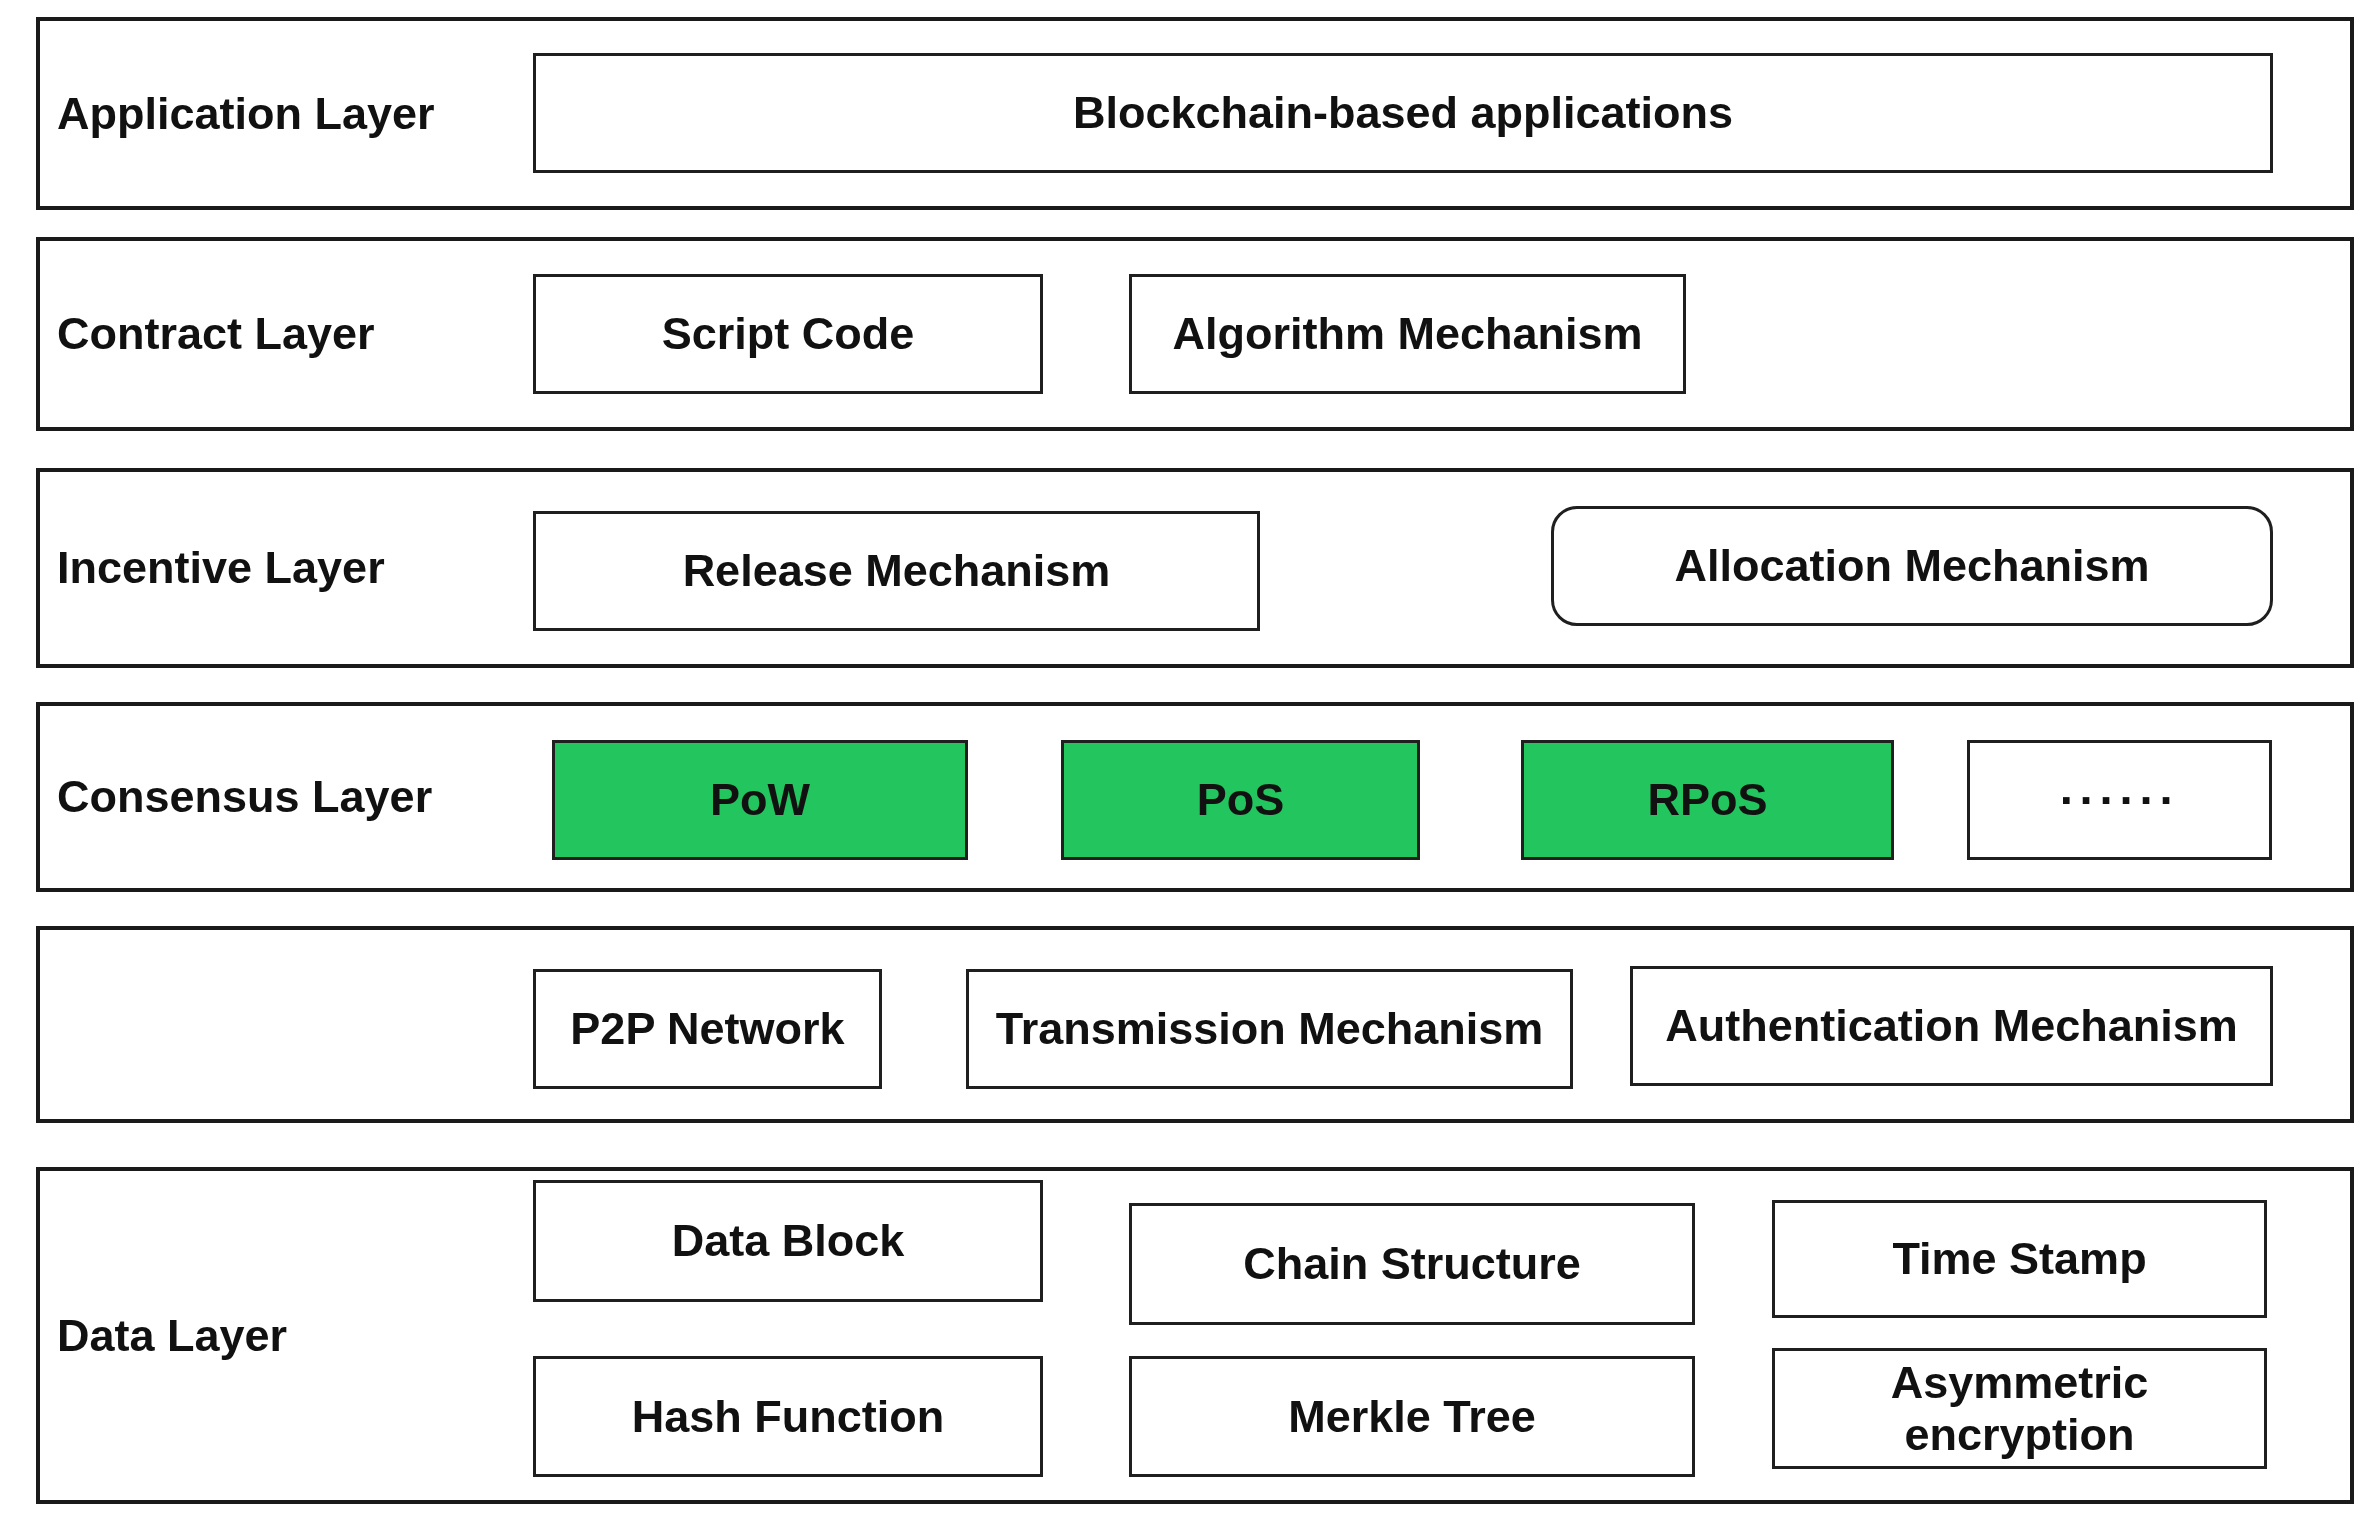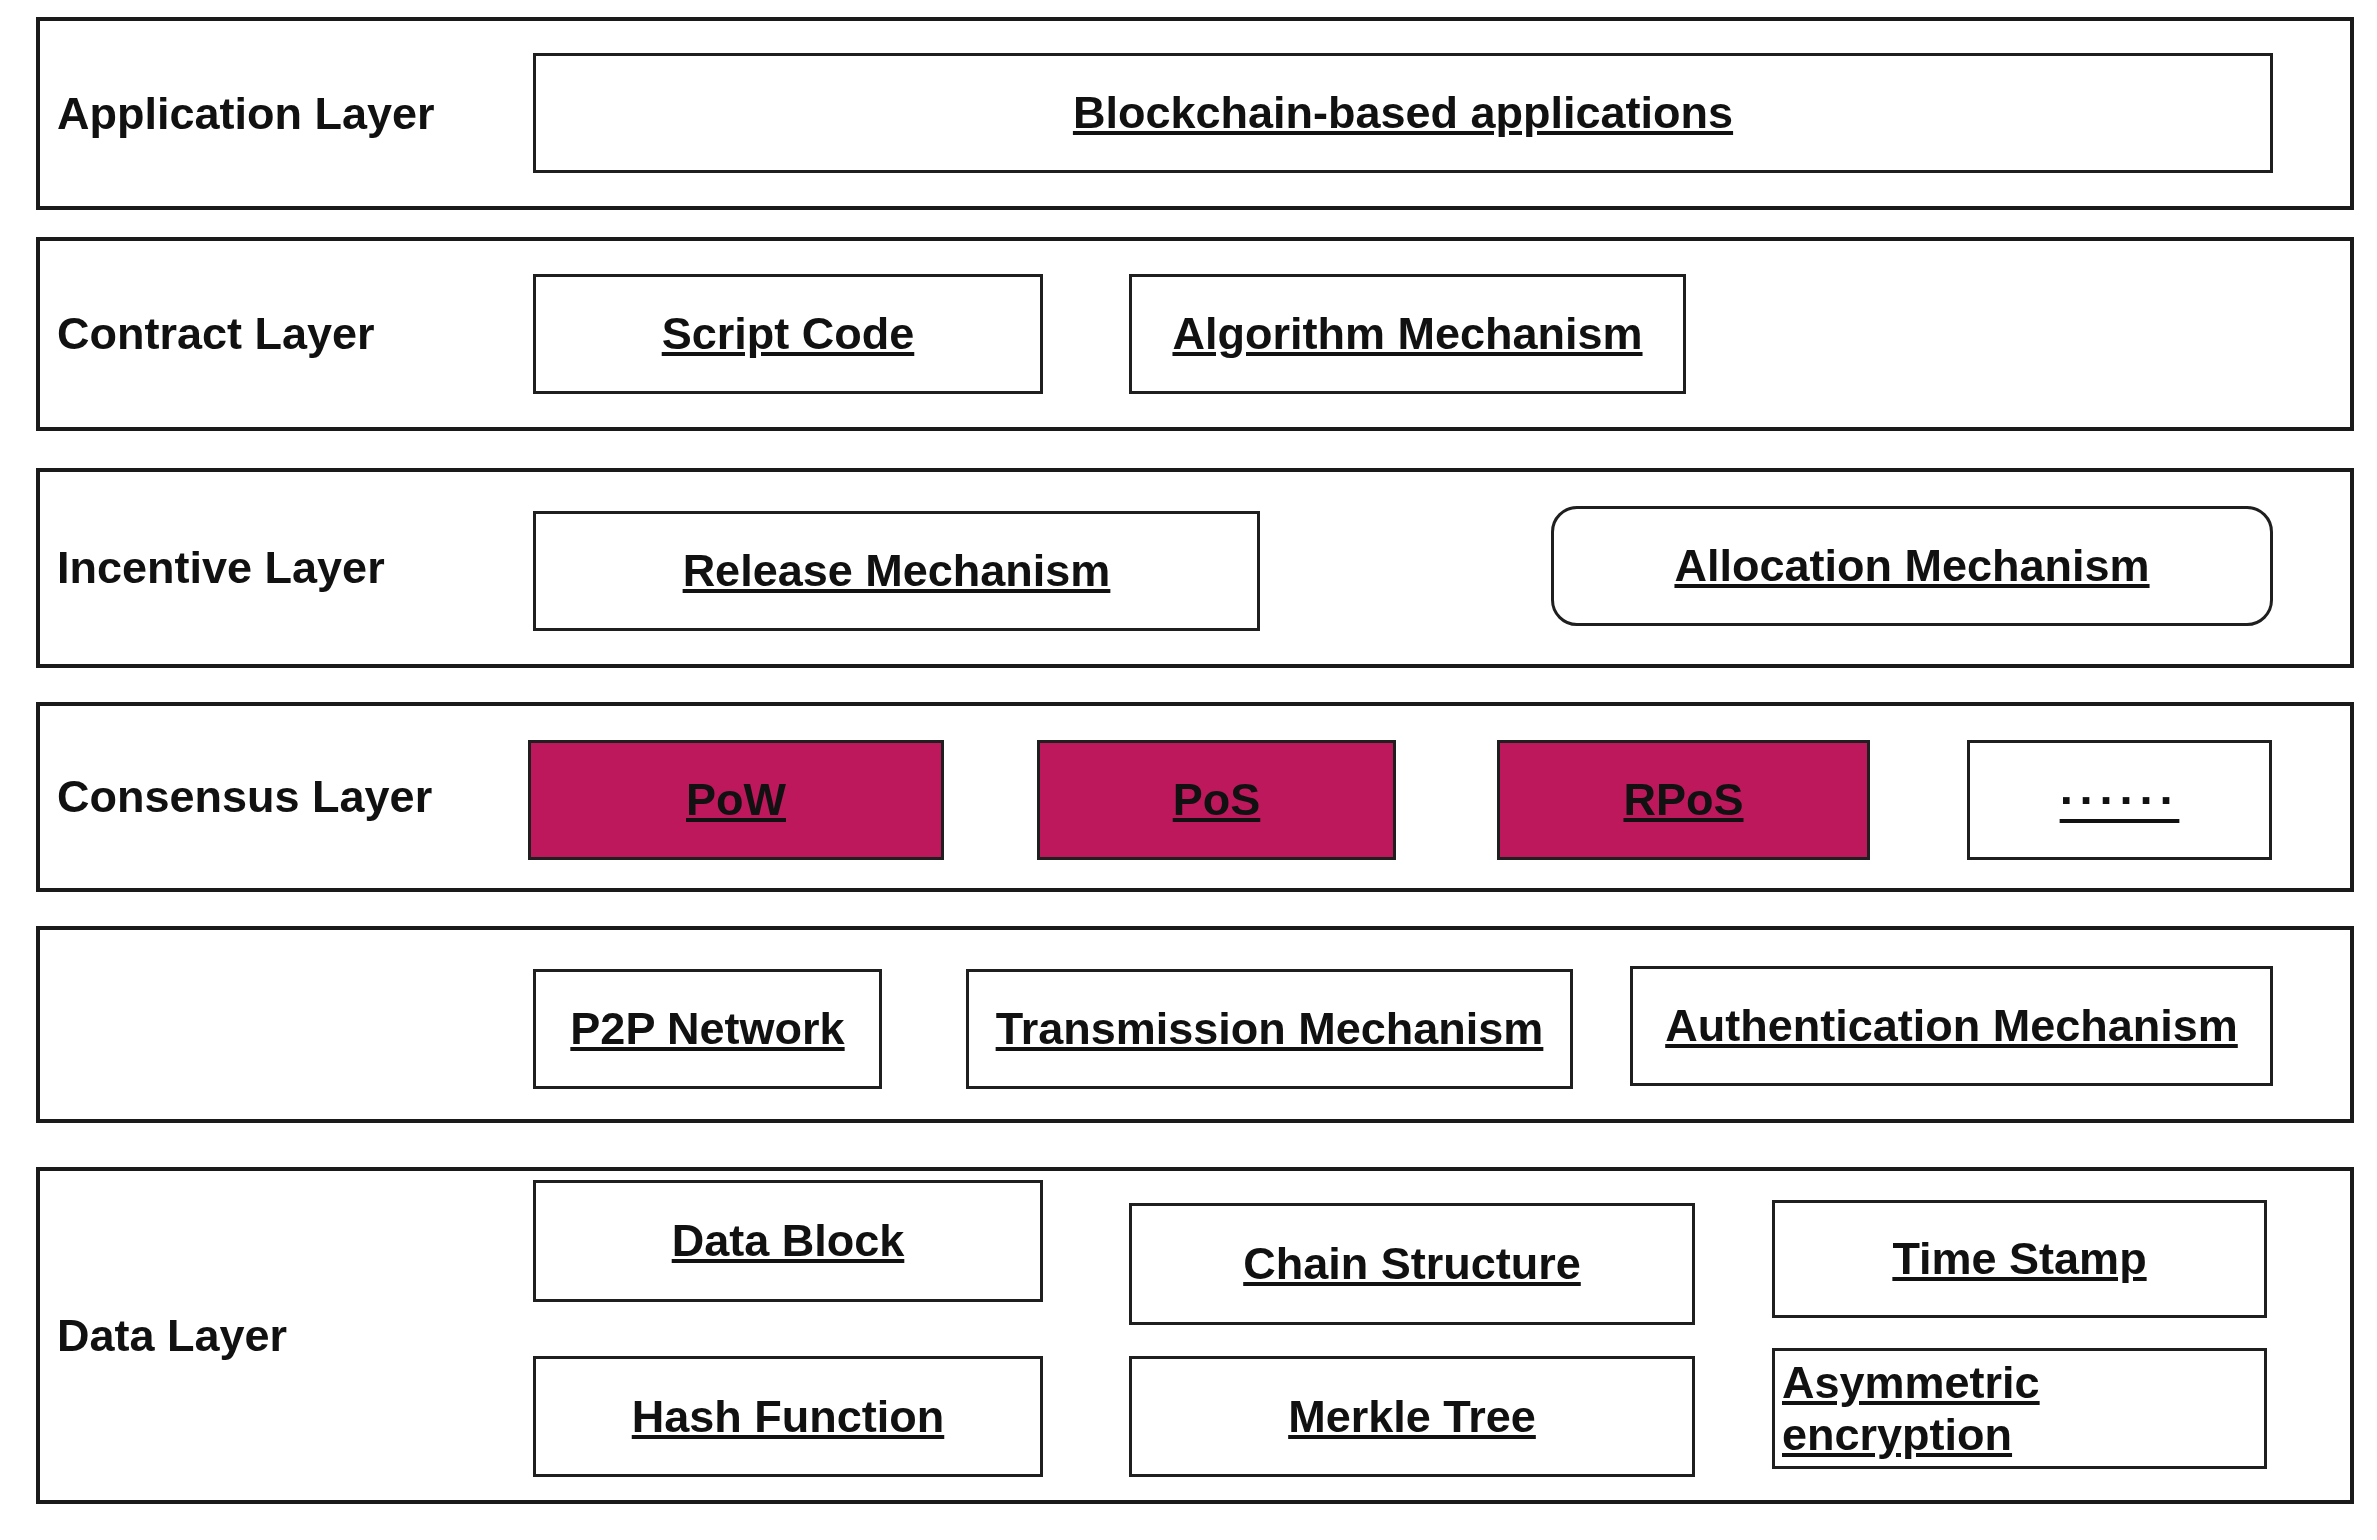--- a/index.html
+++ b/index.html
@@ -35,28 +35,29 @@
     letter-spacing: 0px;
   }
   .node {
     position: absolute;
     border: 3.6px solid #1f1f1f;
     background: #ffffff;
     box-sizing: border-box;
     display: flex;
     align-items: center;
     justify-content: center;
+    text-align: center;
     font-size: 45px;
     font-weight: 700;
     line-height: 1.15;
     padding: 0 7px;
-    text-decoration: underline;
   }
   .node.gray {
-    background: #be185d;
+    background: #22c55e;
+    margin-left: 24px;
   }
   .node.dots {
     letter-spacing: 4.3px;
     font-size: 47px;
   }
 </style>
 </head>
 <body>
 
 <div class="canvas">

